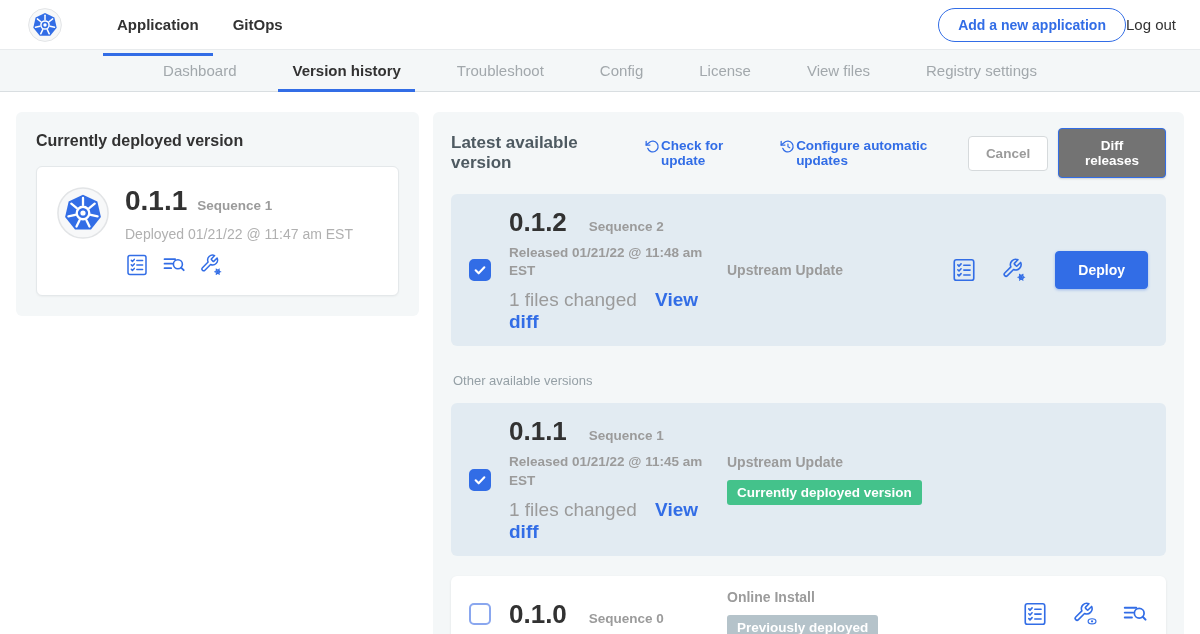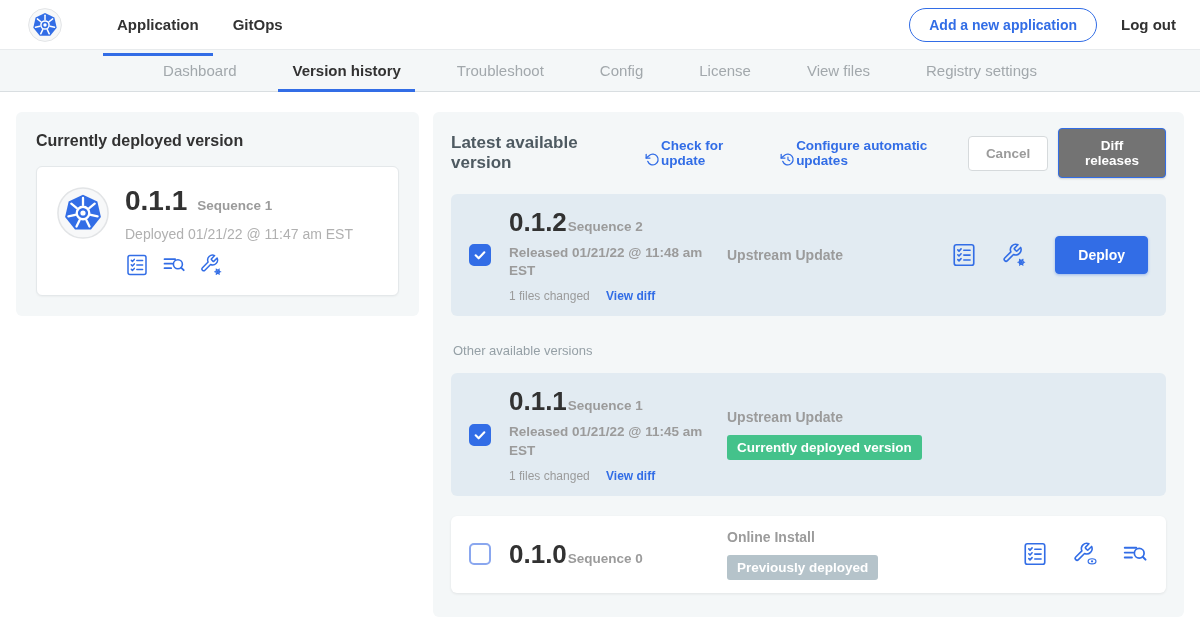--- a/index.html
+++ b/index.html
@@ -16,21 +16,21 @@
             background:#fff; border-bottom:1px solid #e8ebed; }
   .brand { width:34px; height:34px; margin-right:38px; }
   .top-tab { position:relative; height:62px; display:flex; align-items:center;
              padding:0 17px; font-size:15px; font-weight:700; color:#323232; cursor:pointer; }
   .top-tab.active::after { content:""; position:absolute; left:3px; right:3px; bottom:0;
              height:3px; background:#326de6; }
   .topnav-spacer { flex:1; }
   .add-app-btn { border:1.5px solid #326de6; color:#326de6; background:#fff;
              font-family:inherit; font-size:14px; font-weight:700; padding:8px 19px;
              border-radius:17px; cursor:pointer; }
-  .logout { margin-left:24px; font-size:15px; color:#323232; cursor:pointer;font-weight:bold; }
+  .logout { font-size:15px; color:#323232; cursor:pointer; }
 
   
   .subnav { height:42px; background:#f4f7f8; border-bottom:1px solid #d9dee1;
             display:flex; justify-content:center; }
   .subnav-item { position:relative; display:flex; align-items:center; padding:0 28px;
             font-size:15px; color:#a2a8ac; cursor:pointer; }
   .subnav-item.active { color:#323232; font-weight:700; }
   .subnav-item.active::after { content:""; position:absolute; left:14px; right:14px;
             bottom:-1px; height:3px; background:#326de6; }
 
@@ -50,21 +50,21 @@
   .ver-seq { font-size:13.5px; font-weight:600; color:#9b9b9b; }
   .deployed-at { margin-top:9px; font-size:14px; color:#b0b0b0; font-weight:500; }
   .icon-row { margin-top:11px; display:flex; align-items:center; gap:13px; }
   .icon-row svg { width:24px; height:24px; }
 
   
   .versions-panel { flex:1; background:#f4f7f8; border-radius:6px;
             padding:16px 18px 22px; min-height:505px; }
   .panel-header { display:flex; align-items:center; }
   .panel-title { font-size:17px; font-weight:600; color:#4e5a61; }
-  .hdr-link { display:flex; align-items:flex-end; margin-left:18px;
+  .hdr-link { display:flex; align-items:flex-start; margin-left:18px;
             font-size:13.5px; font-weight:700; color:#326de6; cursor:pointer; }
   .hdr-link svg { width:17px; height:17px; }
   .hdr-spacer { flex:1; }
   .btn { font-family:inherit; font-size:13.5px; border-radius:4px; cursor:pointer; }
   .btn-cancel { background:#fff; border:1px solid #d6dadc; color:#9b9b9b;
             font-weight:600; padding:9px 17px; }
   .btn-primary { background:#737373; border:1px solid #326de6; color:#fff;
             font-weight:700; padding:9px 16px; box-shadow:0 1px 2px rgba(0,0,0,.15); }
   .btn-deploy { background:#326de6; border:1px solid #326de6; color:#fff;
             font-weight:700; font-size:14px; padding:10px 22px; border-radius:4px;
@@ -79,25 +79,25 @@
   .vrow.selected { background:#e2ebf2; }
   .vrow.plain { background:#fff; box-shadow:0 1px 3px rgba(0,0,0,.08); }
   .vrow-first { margin-top:16px; }
   .checkbox { width:22px; height:22px; flex-shrink:0; border:2px solid #8aa7ef;
             border-radius:5px; background:#fff; cursor:pointer;
             display:flex; align-items:center; justify-content:center; }
   .checkbox svg { width:16px; height:16px; display:none; }
   .checkbox.checked { background:#326de6; border-color:#326de6; }
   .checkbox.checked svg { display:block; }
   .col-version { margin-left:18px; width:212px; }
-  .row-ver-line { display:flex; align-items:baseline; gap:1px; }
+  .row-ver-line { display:flex; align-items:baseline; gap:22px; }
   .row-ver-big { font-size:26px; font-weight:700; color:#323232; }
   .row-released { margin-top:6px; font-size:13.5px; font-weight:700; color:#9b9b9b;
             width:200px; line-height:1.35; }
-  .row-files { margin-top:9px; font-size:12px; color:#9b9b9b; }
+  .row-files { margin-top:9px; font-size:19px; color:#9b9b9b; }
   .view-diff { margin-left:13px; color:#326de6; font-weight:700; cursor:pointer; }
   .col-source { flex:1; padding-left:6px; }
   .source-label { font-size:14px; font-weight:700; color:#9b9b9b; }
   .badge { display:inline-block; margin-top:10px; padding:5px 10px; border-radius:3px;
             color:#fff; font-size:13.5px; font-weight:700; }
   .badge-green { background:#44c28b; }
   .badge-gray { background:#b5c3ca; }
   .col-actions { display:flex; align-items:center; gap:24px; }
   .col-actions svg { width:26px; height:26px; }
   .col-actions .btn-deploy, .col-actions .btn-redeploy { margin-left:4px; }

